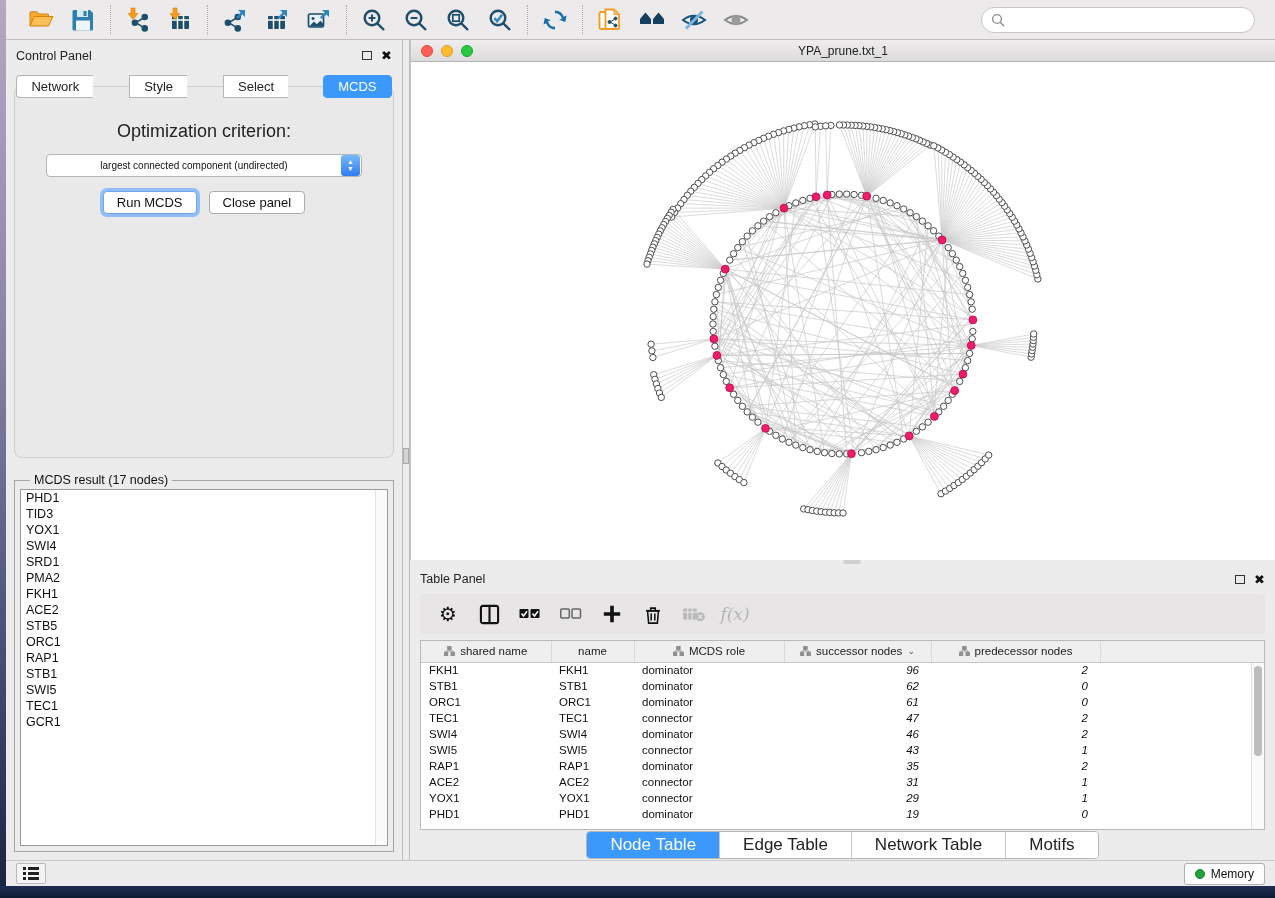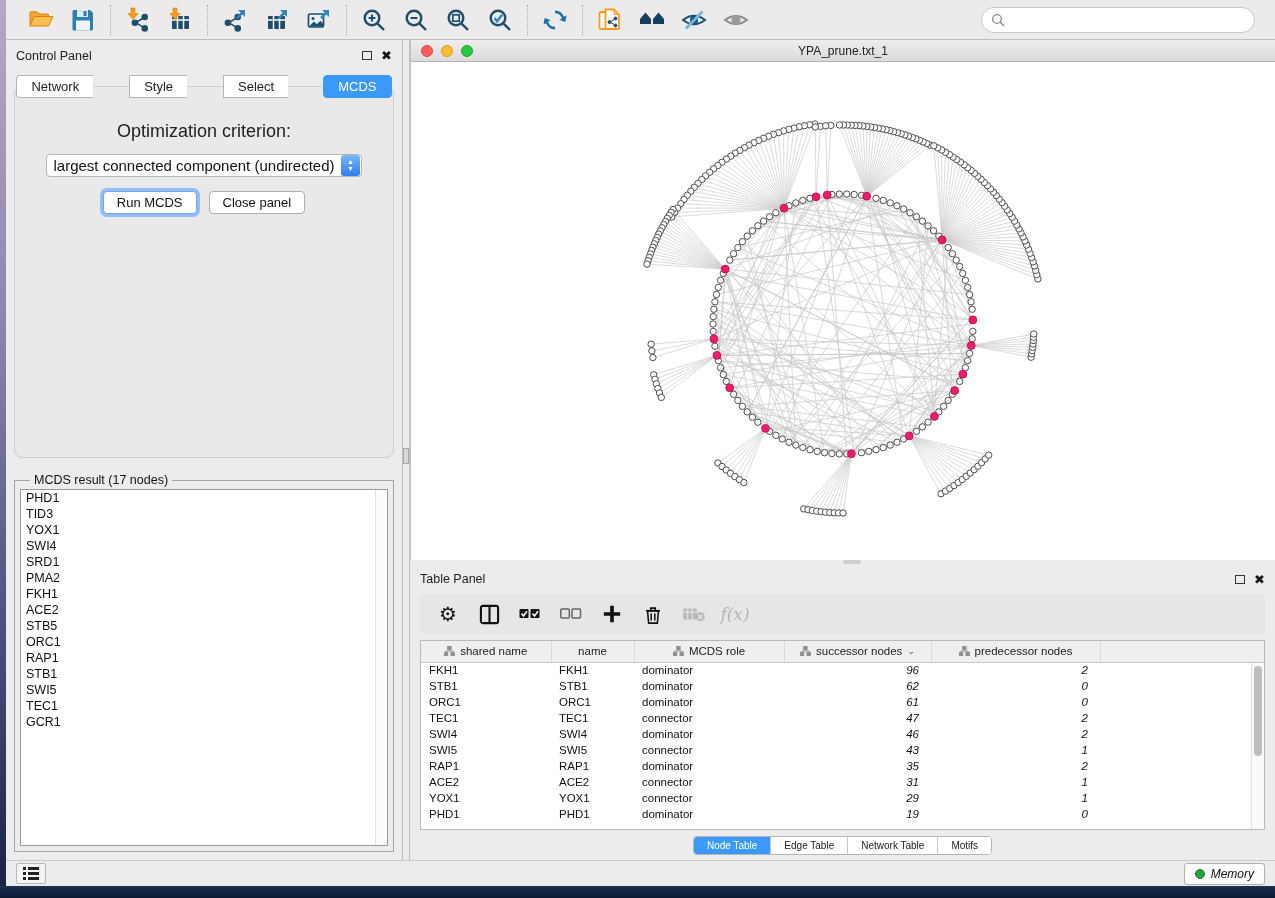--- a/index.html
+++ b/index.html
@@ -34,21 +34,21 @@
   .win-ctls { margin-left:auto; display:flex; align-items:center; gap:9px; }
   .ic-min { width:10px; height:9px; border:1.6px solid #333; display:inline-block; }
   .ic-close { font-size:13px; font-weight:bold; color:#111; line-height:1; }
   .cp-tabs { display:flex; justify-content:center; position:relative; z-index:2; margin-top:8px;gap:36px; }
   .cp-tab { font-size:13px; padding:3px 14px; background:#fff; border:1px solid #b5b5b5; border-right:none; color:#222; cursor:pointer; }
   .cp-tab:first-child { border-radius:4px 0 0 4px; }
   .cp-tab.sel { background:#3b99fc; color:#fff; border:1px solid #3b99fc; border-radius:4px; margin-left:-1px; }
   .cp-inner { margin:-12px 8px 0 8px; border:1px solid #cdcdcd; border-radius:8px; background:#e9e9e9; height:372px; padding-top:34px; text-align:center; flex:none; }
   .opt-label { font-size:18px; color:#222; margin-bottom:12px; }
   .dropdown { margin:0 auto; width:316px; height:23px; background:#fff; border:1px solid #b5b5b5; border-radius:4px; display:flex; align-items:center; cursor:pointer; }
-  .dropdown .val { flex:1; font-size:15px; text-align:center; color:#111; padding:0 4px; white-space:nowrap; }
+  .dropdown .val { flex:1; font-size:10px; text-align:center; color:#111; padding:0 4px; white-space:nowrap; }
   .dd-step { width:19px; height:21px; border-radius:3px; margin-right:1px; background:linear-gradient(#79b8f8,#2e7cf0); display:flex; flex-direction:column; align-items:center; justify-content:center; gap:1px; }
   .dd-step span { color:#fff; font-size:7px; line-height:6px; }
   .btn-row { margin-top:14px; display:flex; justify-content:center; gap:12px; }
   .pushbtn { font-size:13px; padding:3px 13px; background:#fff; border:1px solid #adadad; border-radius:4px; color:#111; cursor:pointer; }
   .pushbtn.focus { box-shadow:0 0 0 3px rgba(90,160,255,.6); border-color:#6ea7e8; }
 
   .mcds-fieldset { margin:22px 8px 8px 8px; border:1px solid #a5a5a5; position:relative; flex:1; background:#ececec; }
   .mcds-legend { position:absolute; top:-8px; left:15px; background:#ececec; padding:0 4px; font-size:12.5px; color:#111; }
   .mcds-list { position:absolute; left:5px; right:5px; top:8px; bottom:5px; background:#fff; border:1px solid #9a9a9a; overflow:hidden; }
   .mcds-item { font-size:12.5px; line-height:16px; padding-left:5px; color:#111; }
@@ -82,28 +82,28 @@
   .table-wrap { margin:6px 10px 0 10px; flex:1; background:#fff; border:1px solid #b9b9b9; position:relative; overflow:hidden; }
   .grid { width:100%; border-collapse:collapse; table-layout:fixed; }
   .grid th { height:21px; background:#efefef; border-right:1px solid #d9d9d9; border-bottom:1px solid #c6c6c6; font-size:11.5px; font-weight:normal; color:#222; text-align:center; position:relative; }
   .grid th .thin { display:inline-flex; align-items:center; gap:5px; }
   .grid td { height:16px; font-size:11.5px; color:#111; padding:0 8px; white-space:nowrap; overflow:hidden; }
   .grid td.num { text-align:right; padding-right:12px;font-style:italic; }
   .tbl-scroll { position:absolute; top:22px; bottom:0; right:0; width:13px; background:#fafafa; border-left:1px solid #e0e0e0; }
   .tbl-thumb { position:absolute; top:3px; left:2px; width:8px; height:90px; background:#bdbdbd; border-radius:5px; }
   .tp-tabs { height:30px; flex:none; display:flex; align-items:center; justify-content:center; }
   .tabgroup { display:flex; border:1px solid #b5b5b5; border-radius:4px; overflow:hidden; background:#fff; }
-  .tp-tab { font-size:10px; padding:3px 13px; color:#222; border-right:1px solid #c9c9c9; cursor:pointer; background:#fff; }
+  .tp-tab { font-size:17px; padding:3px 23px; color:#222; border-right:1px solid #c9c9c9; cursor:pointer; background:#fff; }
   .tp-tab:last-child { border-right:none; }
   .tp-tab.sel { background:#3b99fc; color:#fff; }
 
   
   .statusbar { height:26px; flex:none; background:#ececec; border-top:1px solid #c9c9c9; display:flex; align-items:center; padding:0 10px; }
   .st-left-btn { width:30px; height:21px; background:#f4f4f4; border:1px solid #b9b9b9; border-radius:2px; display:flex; align-items:center; justify-content:center; cursor:pointer; }
-  .mem-btn { margin-left:auto; height:22px; background:#fdfdfd; border:1px solid #b0b0b0; border-radius:3px; display:flex; align-items:center; gap:6px; padding:0 10px; font-size:12px; color:#111; cursor:pointer;font-style:italic; }
+  .mem-btn { margin-left:auto; height:22px; background:#fdfdfd; border:1px solid #b0b0b0; border-radius:3px; display:flex; align-items:center; gap:6px; padding:0 10px; font-size:12px; color:#111; cursor:pointer; }
   .mem-dot { width:10px; height:10px; border-radius:50%; background:#1fa33c; border:1px solid #16802e; }
 </style>
 </head>
 <body>
 
 <div class="desk-left"></div>
 <div class="desk-bottom"></div>
 
 <div class="app">
 

